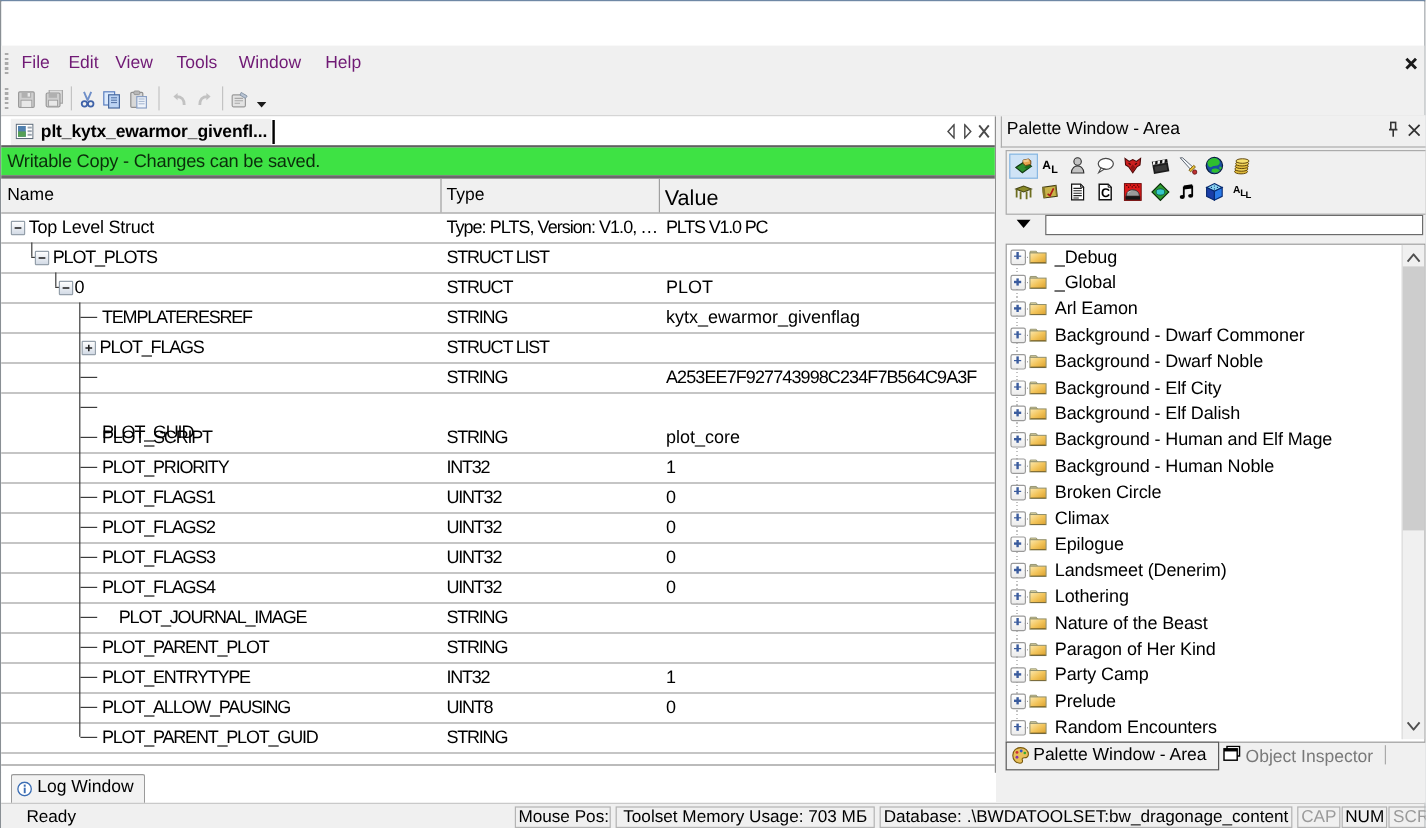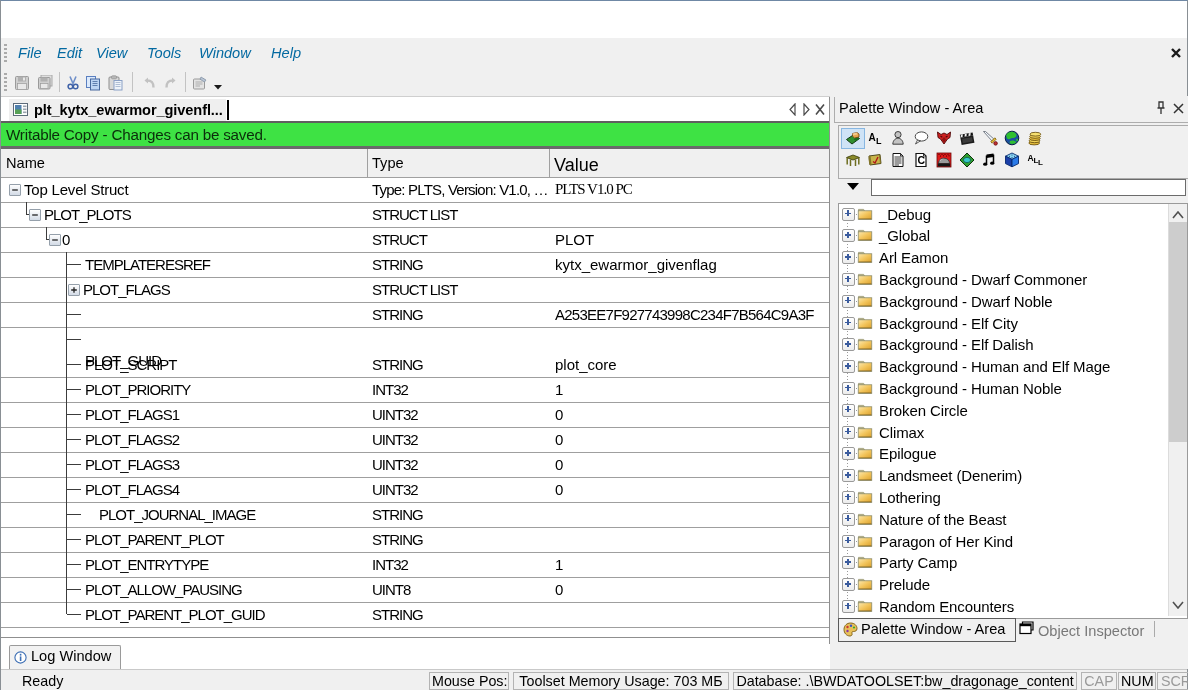--- a/index.html
+++ b/index.html
@@ -9,21 +9,21 @@
        border-top:1px solid #6f88a5;border-left:1px solid #898f94;border-right:1px solid #898f94;}
   .abs{position:absolute;}
   .txt{position:absolute;white-space:nowrap;color:#000;}
   
   #titlebar{left:0;top:0;width:1186px;height:37px;background:#fff;}
   #title{left:35px;top:9px;font-size:15px;letter-spacing:-0.05px;color:#000;}
   
   .wbtn{position:absolute;}
   
   #menubar{left:0;top:37px;width:1186px;height:32px;background:#f0f0f0;}
-  .menuitem{position:absolute;top:7px;font-size:14.6px;color:#0369a1;font-style:italic;}
+  .menuitem{position:absolute;top:7px;font-size:14.6px;color:#701a75;}
   
   #toolbar{left:0;top:69px;width:1186px;height:26px;background:#f0f0f0;border-bottom:1px solid #cfcfcf;}
   .tsep{position:absolute;top:2px;width:1px;height:20px;background:#c3c3c3;}
   .grip{position:absolute;width:3px;background-image:repeating-linear-gradient(to bottom,#aaa 0 2px,#f0f0f0 2px 4px);}
   
   #doc{left:0;top:96px;width:828px;height:547px;background:#fff;border-right:1px solid #8f8f8f;}
   #tab1{position:absolute;left:8px;top:2px;width:217px;height:23px;background:#efefef;}
   #tabline{position:absolute;left:0;top:24px;width:828px;height:2px;background:#5f5f5f;}
   #greenbar{position:absolute;left:0;top:26px;width:828px;height:23px;background:#3ee244;}
   #greenshadow{position:absolute;left:0;top:49px;width:828px;height:3px;background:#6a6a6a;}
@@ -164,21 +164,21 @@
     <div id="thead">
       <div class="txt" style="left:5px;top:6px;font-size:14.6px;">Name</div>
       <div class="txt" style="left:371px;top:6px;font-size:14.6px;">Type</div>
       <div class="txt" style="left:553px;top:6px;font-size:18px;">Value</div>
       <div class="hsep" style="left:366px"></div>
       <div class="hsep" style="left:548px"></div>
     </div>
     <div class="trow" style="top:80px;">
         <div class="nm" style="left:23px;letter-spacing:-0.2px;">Top Level Struct</div>
         <div class="ty" style="letter-spacing:-0.8px;">Type: PLTS, Version: V1.0, …</div>
-        <div class="vl" style="letter-spacing:-1px;font-family:Liberation Serif, serif;">PLTS V1.0 PC</div>
+        <div class="vl" style="letter-spacing:-1px;">PLTS V1.0 PC</div>
       </div>
     <div class="trow" style="top:105px;">
         <div class="nm" style="left:43px;letter-spacing:-1px;">PLOT_PLOTS</div>
         <div class="ty" style="letter-spacing:-1px;">STRUCT LIST</div>
       </div>
     <div class="trow" style="top:130px;">
         <div class="nm" style="left:61px;letter-spacing:-1px;">0</div>
         <div class="ty" style="letter-spacing:-1px;">STRUCT</div>
         <div class="vl" style="">PLOT</div>
       </div>

